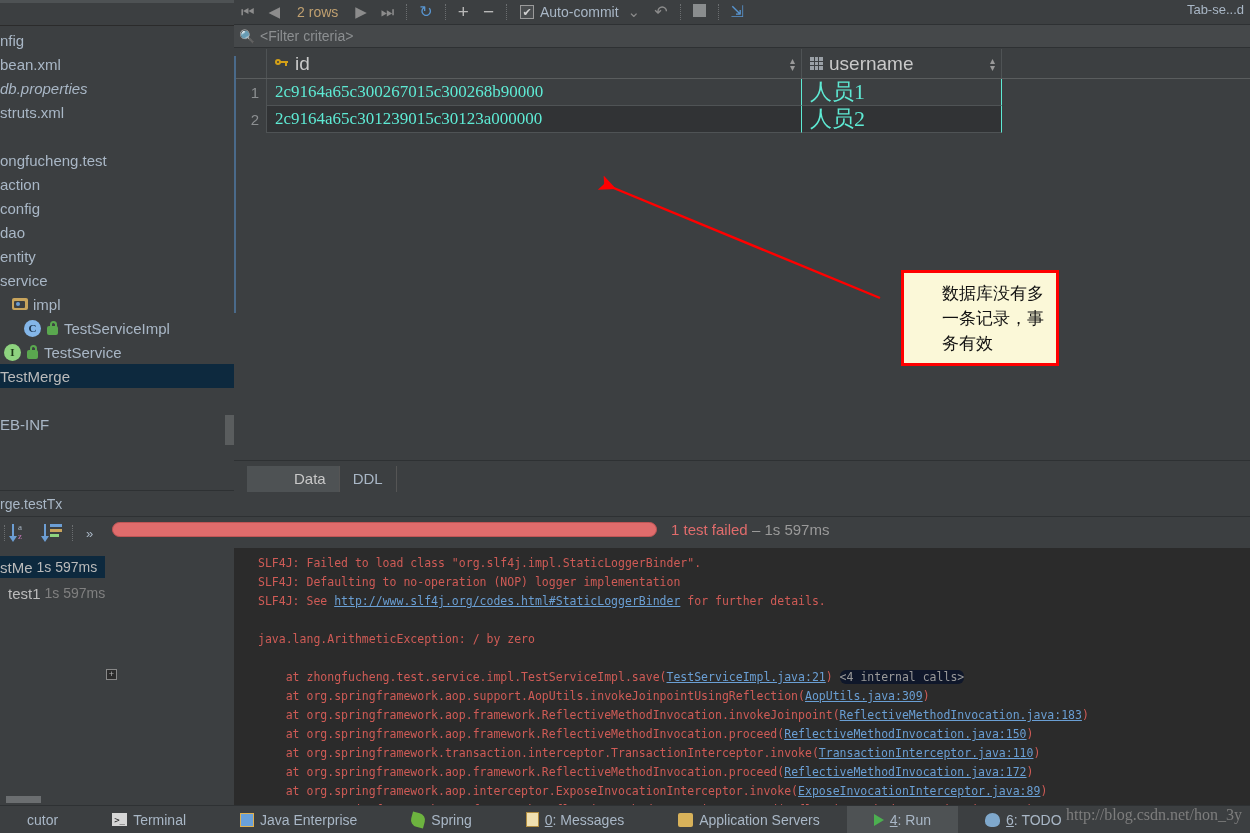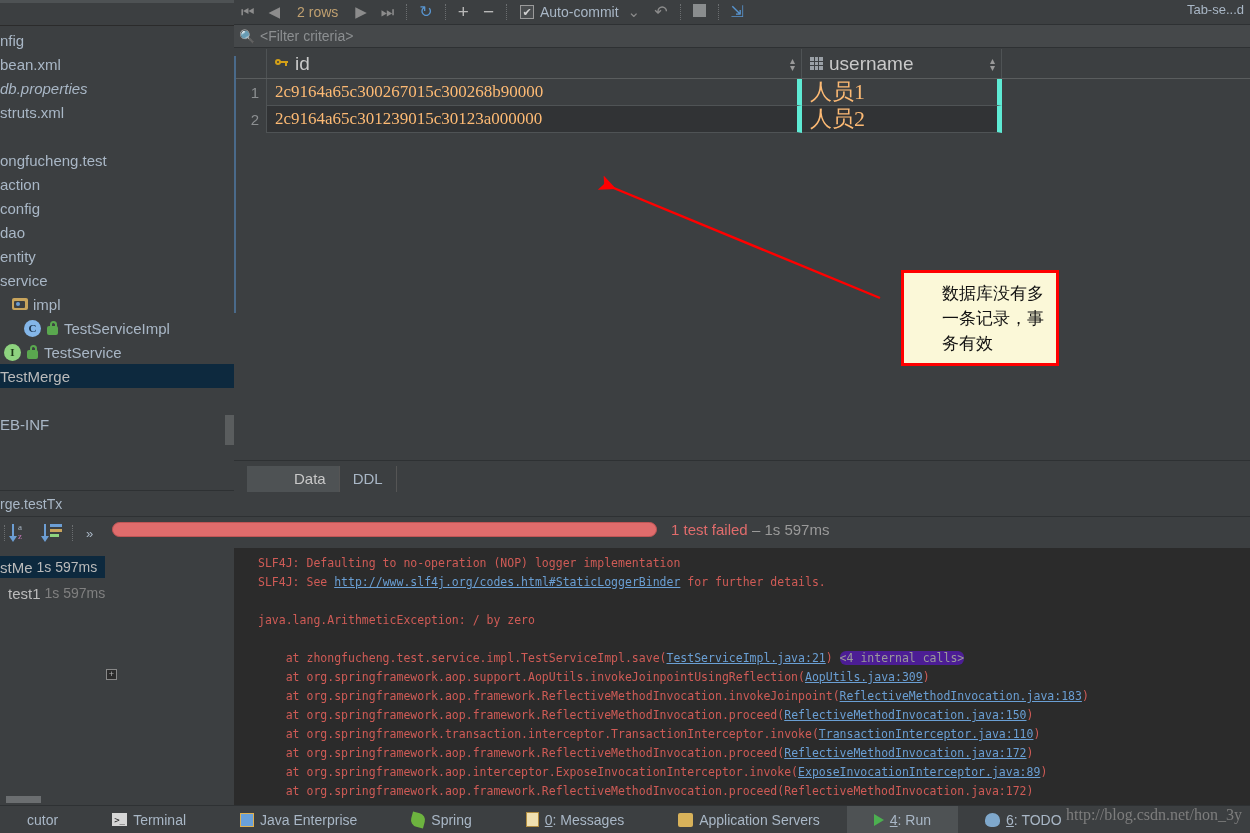--- a/index.html
+++ b/index.html
@@ -177,22 +177,22 @@
   .keyic .kt{position:absolute;left:10px;top:4px;width:2px;height:5px;background:#d4a017;}
   .grow { display:flex; height:27px; align-items:stretch; }
   .grow:nth-child(odd) .gc { background:#3c3f41; }
   .g-num {
     width:33px; display:flex;align-items:center;justify-content:flex-end;
     padding-right:7px; color:#8c8f91; font-size:15px;
     background:#3c3f41; border-right:1px solid #4f5355;
   }
   .gc {
     display:flex;align-items:center; padding-left:8px;
-    color:#fdba74; font-size:17px; background:#313335;
-    border-right:5px solid #5eead4; border-bottom:1px solid #4f5355;
+    color:#5eead4; font-size:17px; background:#313335;
+    border-right:1px solid #5eead4; border-bottom:1px solid #4f5355;
     font-family:"Liberation Serif", serif;
   }
   .gc.cjk { font-family:Liberation Serif, serif; font-size:22px;}
 
   
   .ddtabs {
     position:absolute; left:0; top:460px; width:1016px; height:32px;
     background:#3c3f41; border-top:1px solid #2e3133;
     display:flex; align-items:flex-end;
   }
@@ -224,21 +224,21 @@
   .prog-status .dim { color:#9a9a9a; }
   .console {
     position:absolute; left:0; top:56px; width:1016px; height:257px;
     background:#2b2b2b; overflow:hidden;
   }
   .cline {
     font-family:"DejaVu Sans Mono", monospace; font-size:11.5px;
     color:#cf5b56; white-space:pre; line-height:19px; padding-left:24px;
   }
   .cline .lnk { color:#6a9fd4; text-decoration:underline;}
-  .cline .grey { color:#9a9a9a; background:#4c1d95;border-radius:6px;}
+  .cline .grey { color:#9a9a9a; background:#0f172a;border-radius:6px;}
   .expander {
     position:absolute; left:106px; top:669px; width:11px;height:11px;
     border:1px solid #888; color:#b0b0b0; font-size:9px; line-height:9px;
     text-align:center; background:#2b2b2b;
   }
   .console-left-rail{
     position:absolute; left:0; top:56px; width:2px; height:257px; background:#4a6a8a;
   }
 
   
@@ -477,20 +477,21 @@
     <div class="rp-barrow">
       <div class="progbar"></div>
       <div class="prog-status">
         <span class="fail">1 test failed</span>
         <span class="dim">–</span>
         <span class="dim">1s 597ms</span>
       </div>
     </div>
     <div class="console">
       <div id="console-lines" style="padding-top:6px;">
+          <div class="cline"><span>SLF4J: Failed to load class "org.slf4j.impl.StaticLoggerBinder".</span></div>
           <div class="cline"><span>SLF4J: Defaulting to no-operation (NOP) logger implementation</span></div>
           <div class="cline"><span>SLF4J: See </span><span class="lnk">http://www.slf4j.org/codes.html#StaticLoggerBinder</span><span> for further details.</span></div>
           <div class="cline">&nbsp;</div>
           <div class="cline"><span>java.lang.ArithmeticException: / by zero</span></div>
           <div class="cline">&nbsp;</div>
           <div class="cline"><span>    at zhongfucheng.test.service.impl.TestServiceImpl.save(</span><span class="lnk">TestServiceImpl.java:21</span><span>) </span><span class="grey">&lt;4 internal calls&gt;</span></div>
           <div class="cline"><span>    at org.springframework.aop.support.AopUtils.invokeJoinpointUsingReflection(</span><span class="lnk">AopUtils.java:309</span><span>)</span></div>
           <div class="cline"><span>    at org.springframework.aop.framework.ReflectiveMethodInvocation.invokeJoinpoint(</span><span class="lnk">ReflectiveMethodInvocation.java:183</span><span>)</span></div>
           <div class="cline"><span>    at org.springframework.aop.framework.ReflectiveMethodInvocation.proceed(</span><span class="lnk">ReflectiveMethodInvocation.java:150</span><span>)</span></div>
           <div class="cline"><span>    at org.springframework.transaction.interceptor.TransactionInterceptor.invoke(</span><span class="lnk">TransactionInterceptor.java:110</span><span>)</span></div>

